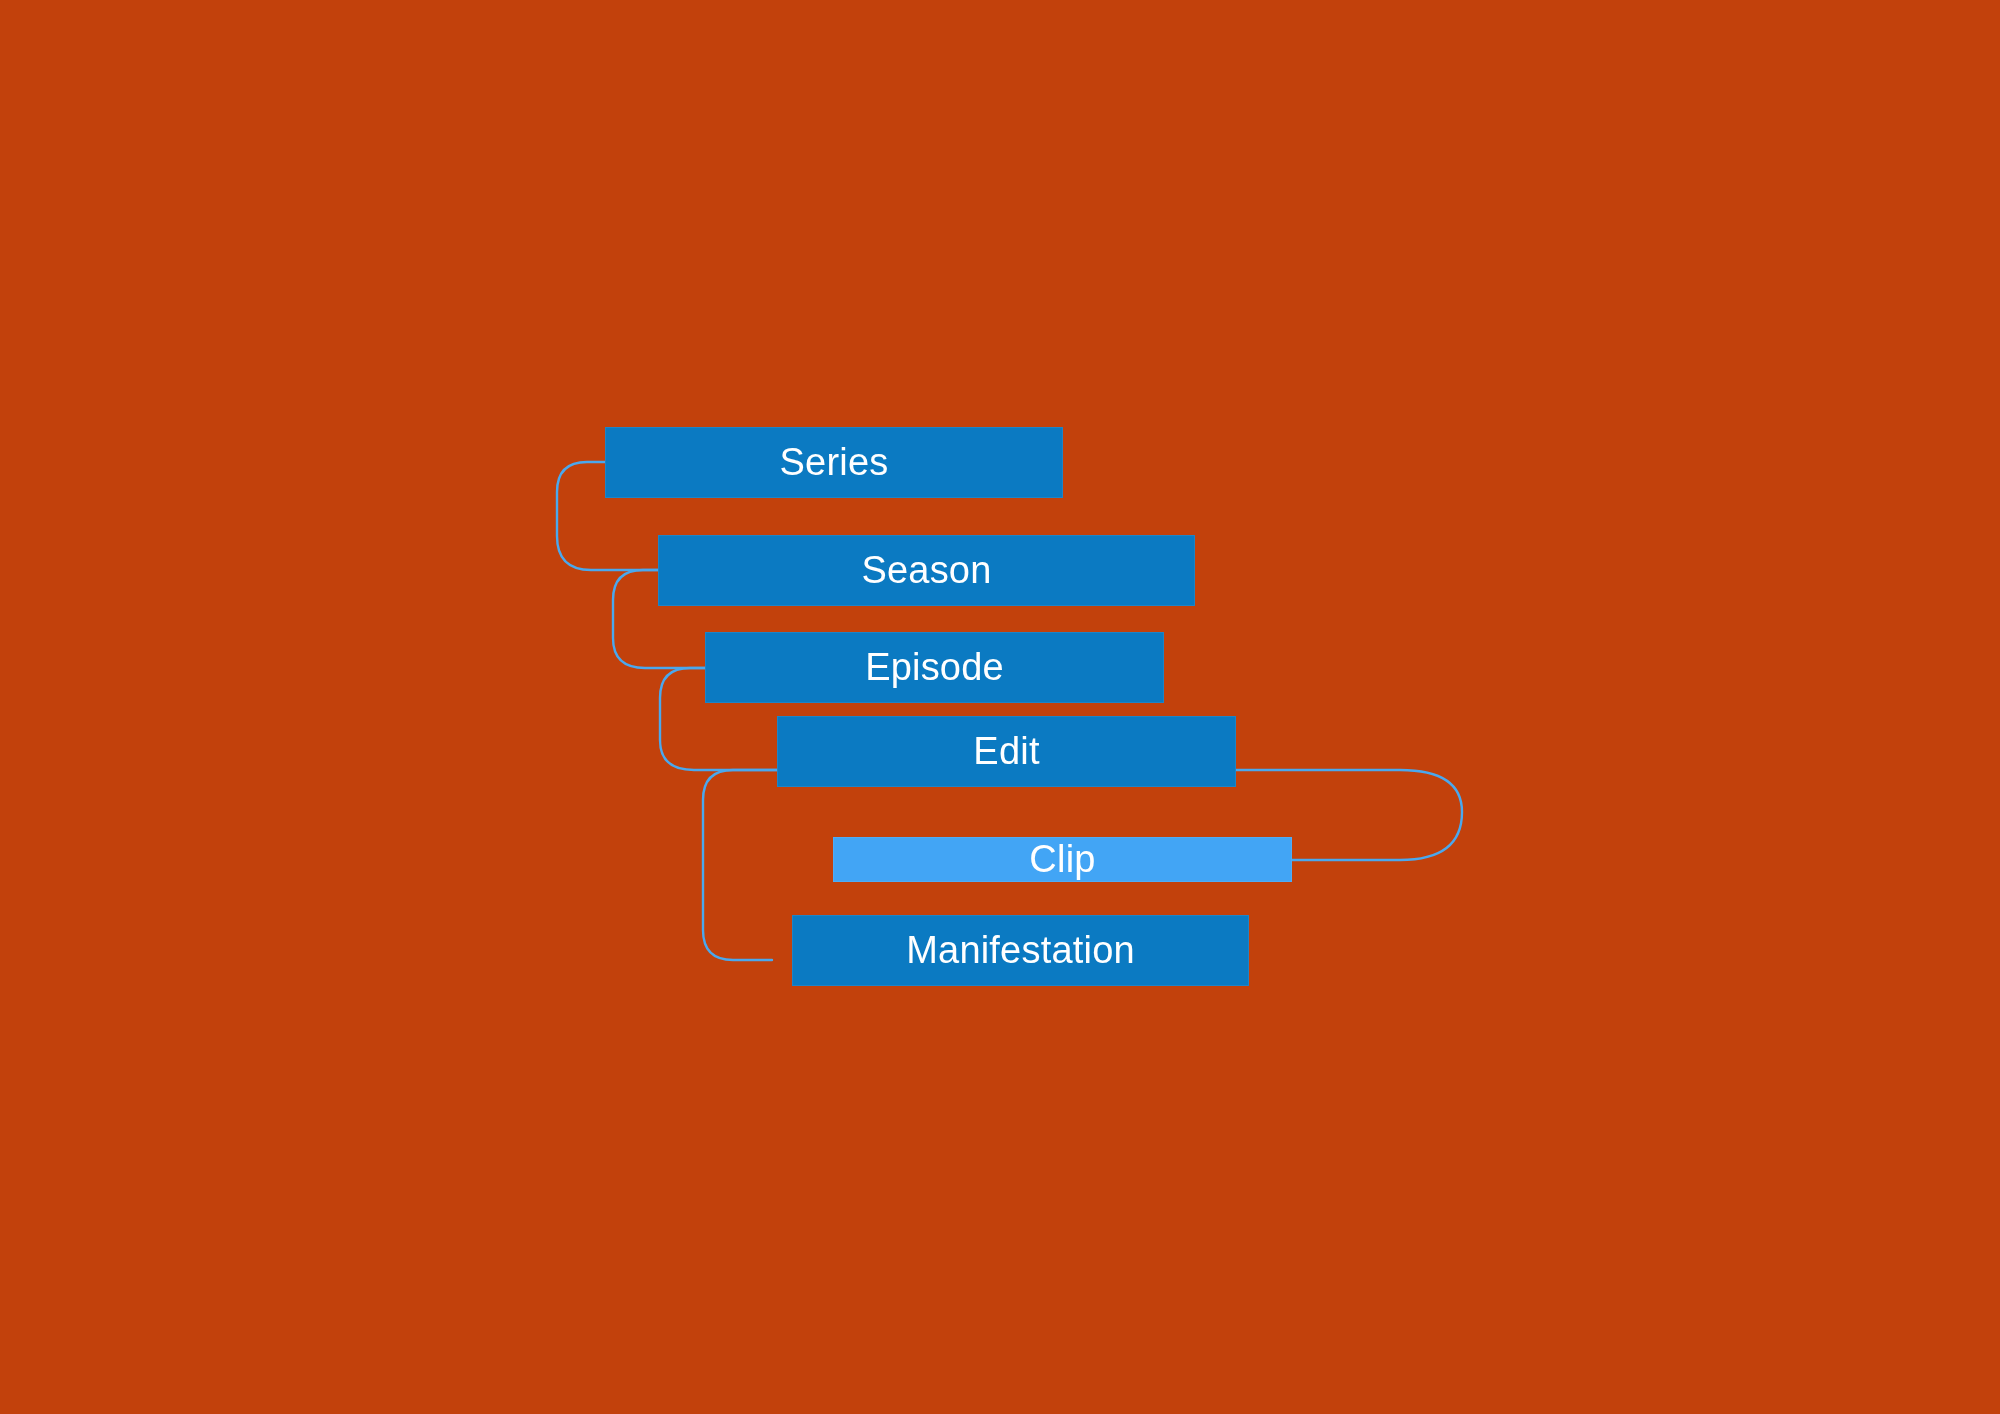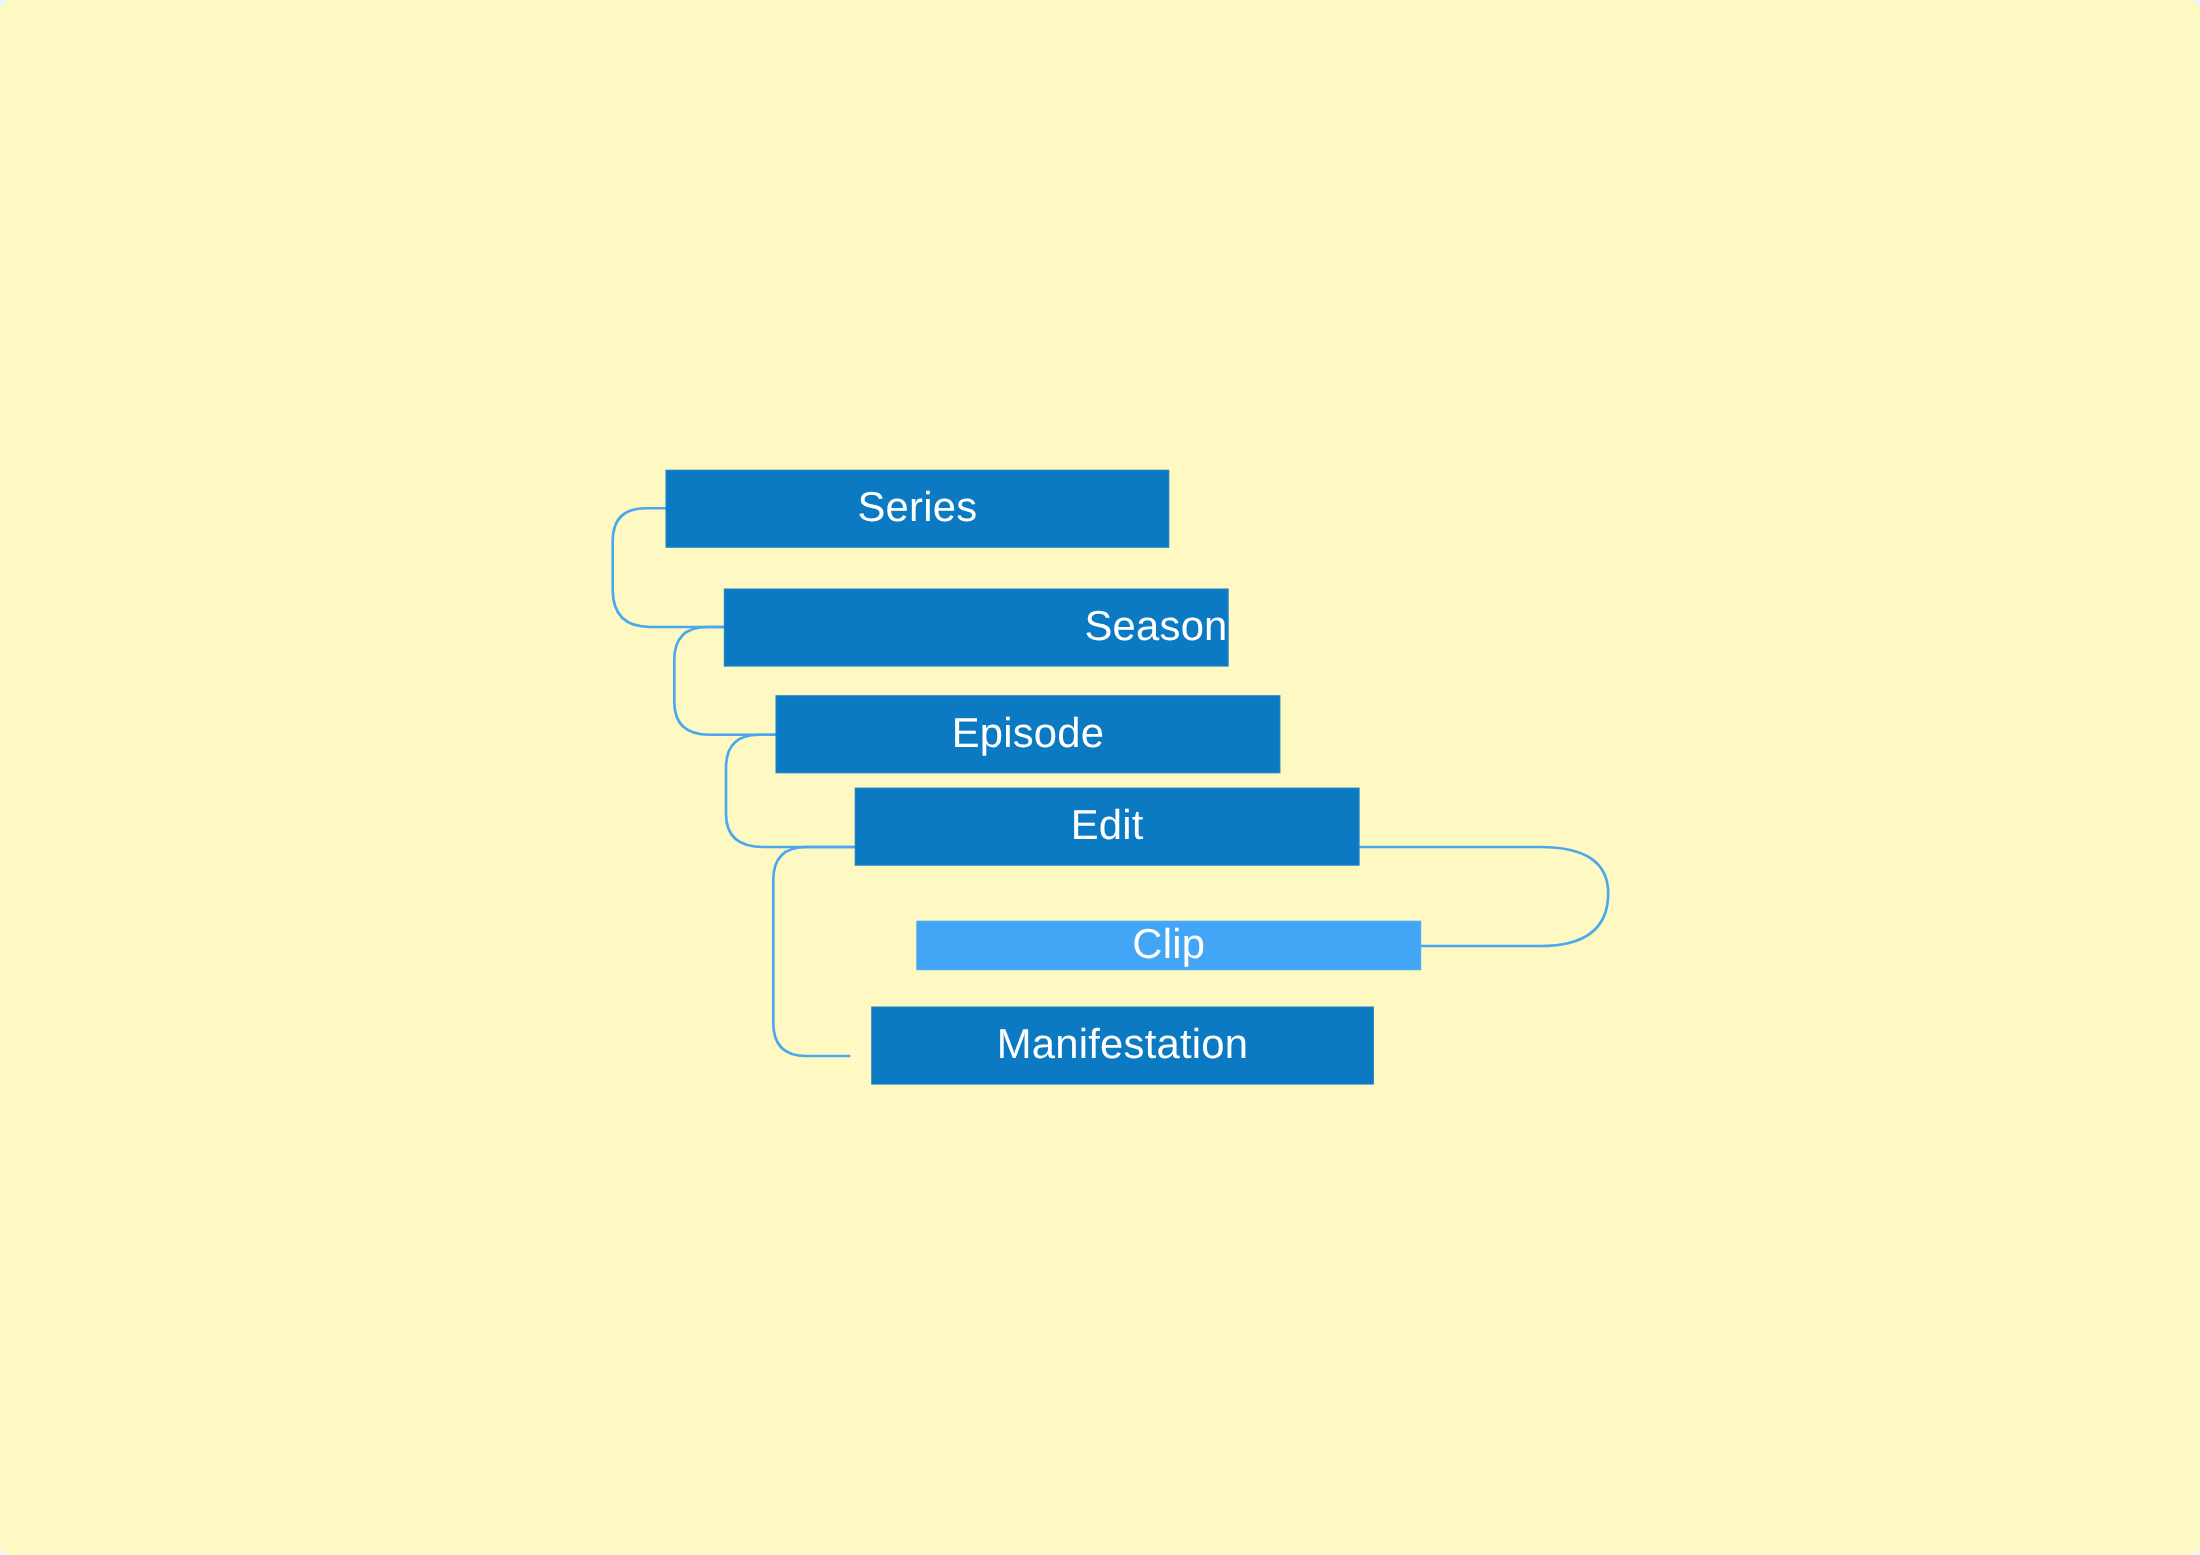--- a/index.html
+++ b/index.html
@@ -5,24 +5,23 @@
 <style>
   html, body {
     margin: 0;
     padding: 0;
     background: #e6f6fd;
   }
   #canvas {
     position: relative;
     width: 2000px;
     height: 1414px;
-    background: #fef9c3;
+    background: #c2410c;
     overflow: hidden;
     font-family: "Liberation Sans", "DejaVu Sans", sans-serif;
-    border-radius: 10px;
   }
   #edges {
     position: absolute;
     left: 0;
     top: 0;
     width: 2000px;
     height: 1414px;
     pointer-events: none;
   }
   .node {
@@ -62,21 +61,21 @@
       <path d="M 705,668 L 690,668 Q 660,668 660,698 L 660,740 Q 660,770 694,770 L 777,770"></path>
       <path d="M 1236,770 L 1400,770 Q 1462,770 1462,812 Q 1462,860 1400,860 L 1292,860"></path>
       <path d="M 777,770 L 733,770 Q 703,770 703,800 L 703,930 Q 703,960 733,960 L 772,960"></path>
     </g>
   </svg>
 
   <div class="node level" style="left:605px; top:427px; width:458px; height:71px;">
     <span class="node-label">Series</span>
   </div>
 
-  <div class="node level" style="left:658px; top:535px; width:459px; height:71px;justify-content:flex-end;">
+  <div class="node level" style="left:658px; top:535px; width:537px; height:71px;">
     <span class="node-label">Season</span>
   </div>
 
   <div class="node level" style="left:705px; top:632px; width:459px; height:71px;">
     <span class="node-label">Episode</span>
   </div>
 
   <div class="node level" style="left:777px; top:716px; width:459px; height:71px;">
     <span class="node-label">Edit</span>
   </div>

